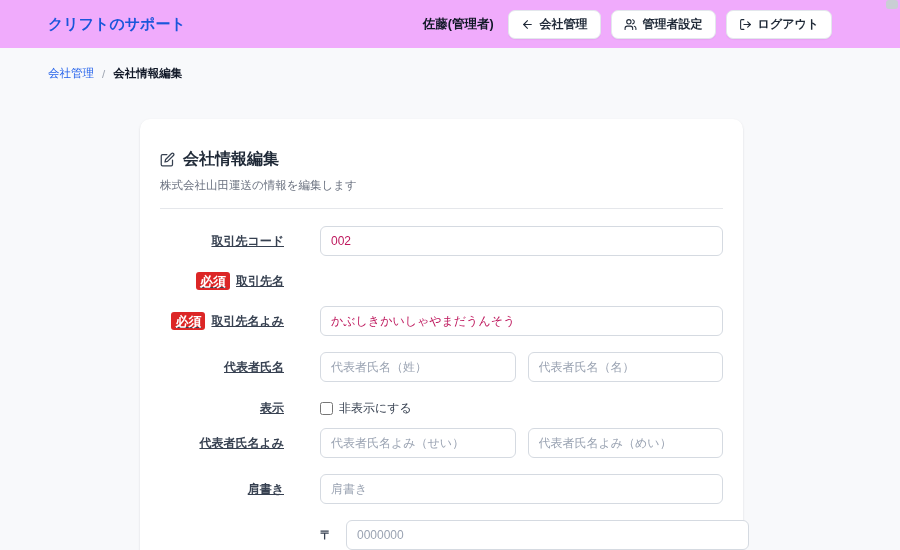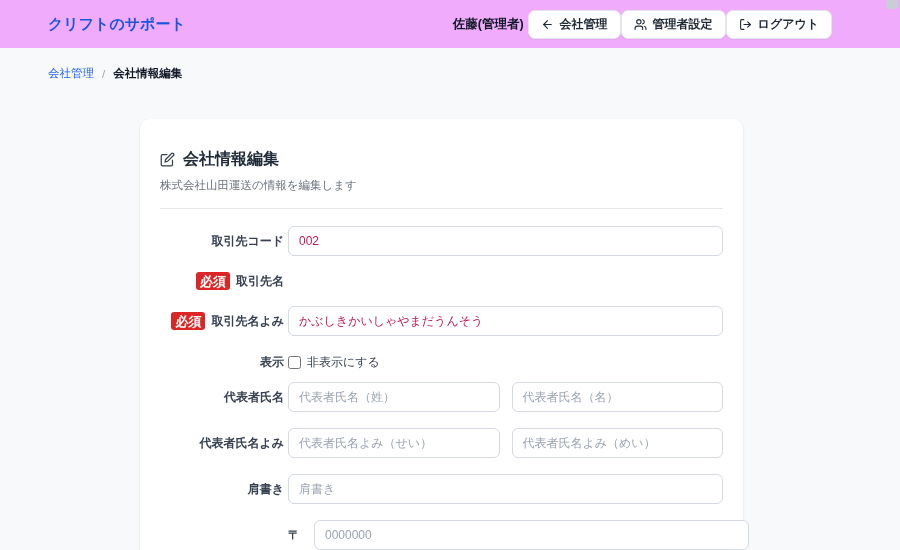--- a/index.html
+++ b/index.html
@@ -12,21 +12,21 @@
 
   
   .header {
     height: 48px;
     background: #f0abfc;
     display: flex;
     align-items: center;
     padding: 0 68px 0 48px;
   }
   .app-title { color: #1a56db; font-size: 15px; font-weight: bold; cursor: pointer; }
-  .header-right { margin-left: auto; display: flex; align-items: center; }
+  .header-right { margin-left: auto; display: flex; align-items: center; gap: 10px; }
   .user-name { font-size: 12.5px; font-weight: bold; color: #111827; margin-right: 4px; }
   .hbtn {
     display: flex; align-items: center; gap: 6px;
     background: #ffffff; border: 1px solid #e3e7ec; border-radius: 7px;
     padding: 0 12px; height: 29px;
     font-size: 12px; font-weight: 600; color: #1f2937;
     cursor: pointer; box-shadow: 0 1px 1px rgba(0,0,0,0.04);
     font-family: inherit;
   }
   .hbtn svg { width: 13px; height: 13px; flex-shrink: 0; }
@@ -48,23 +48,23 @@
   .edit-icon { color: #374151; display: flex; }
   .edit-icon svg { width: 15px; height: 15px; }
   .card-title { font-size: 16px; font-weight: bold; color: #1f2937; }
   .card-subtitle { margin-top: 8px; font-size: 11.5px; color: #6b7280; }
   .divider { border-bottom: 1px solid #e5e7eb; margin-top: 15px; }
 
   
   .form { margin-top: 17px; }
   .frow { display: flex; align-items: center; margin-bottom: 16px; }
   .flabel {
-    width: 124px; margin-right: 4px; flex-shrink: 0;
+    width: 124px; margin-right: 36px; flex-shrink: 0;
     display: flex; justify-content: flex-end; align-items: center; gap: 6px;
-    font-size: 12px; font-weight: bold; color: #374151;
+    font-size: 12px; font-weight: bold; color: #374151; text-decoration: underline;
   }
   .fcontent { flex: 1; display: flex; gap: 12px; align-items: center; }
   input[type=text] {
     height: 30px; width: 100%;
     border: 1px solid #d5dae1; border-radius: 6px;
     padding: 0 10px; font-size: 12px; color: #be185d;
     font-family: inherit; outline: none; background: #fff;
   }
   input::placeholder { color: #9aa3b2; }
   .input-code { width: 135px; flex: none; background: #eef1f4; border-color: #dde1e6; }
@@ -167,39 +167,39 @@
     <div class="frow">
       <div class="flabel">
         <span class="badge-required">必須</span>
         <span>取引先名よみ</span>
       </div>
       <div class="fcontent">
         <input type="text" value="かぶしきかいしゃやまだうんそう" style="">
       </div>
     </div>
 
+    <div class="frow">
+      <div class="flabel">代表者氏名</div>
+      <div class="fcontent">
+        <input type="text" placeholder="代表者氏名（姓）" style="">
+        <input type="text" placeholder="代表者氏名（名）" style="">
+      </div>
+    </div>
+
     <div class="frow checkbox-row">
       <div class="flabel">表示</div>
       <div class="fcontent">
         <label class="checkbox-wrap">
           <input type="checkbox" class="checkbox" style="">
           <span>非表示にする</span>
         </label>
       </div>
     </div>
 
     <div class="frow">
-      <div class="flabel">代表者氏名</div>
-      <div class="fcontent">
-        <input type="text" placeholder="代表者氏名（姓）" style="">
-        <input type="text" placeholder="代表者氏名（名）" style="">
-      </div>
-    </div>
-
-    <div class="frow">
       <div class="flabel">代表者氏名よみ</div>
       <div class="fcontent">
         <input type="text" placeholder="代表者氏名よみ（せい）" style="">
         <input type="text" placeholder="代表者氏名よみ（めい）" style="">
       </div>
     </div>
 
     <div class="frow">
       <div class="flabel">肩書き</div>
       <div class="fcontent">

